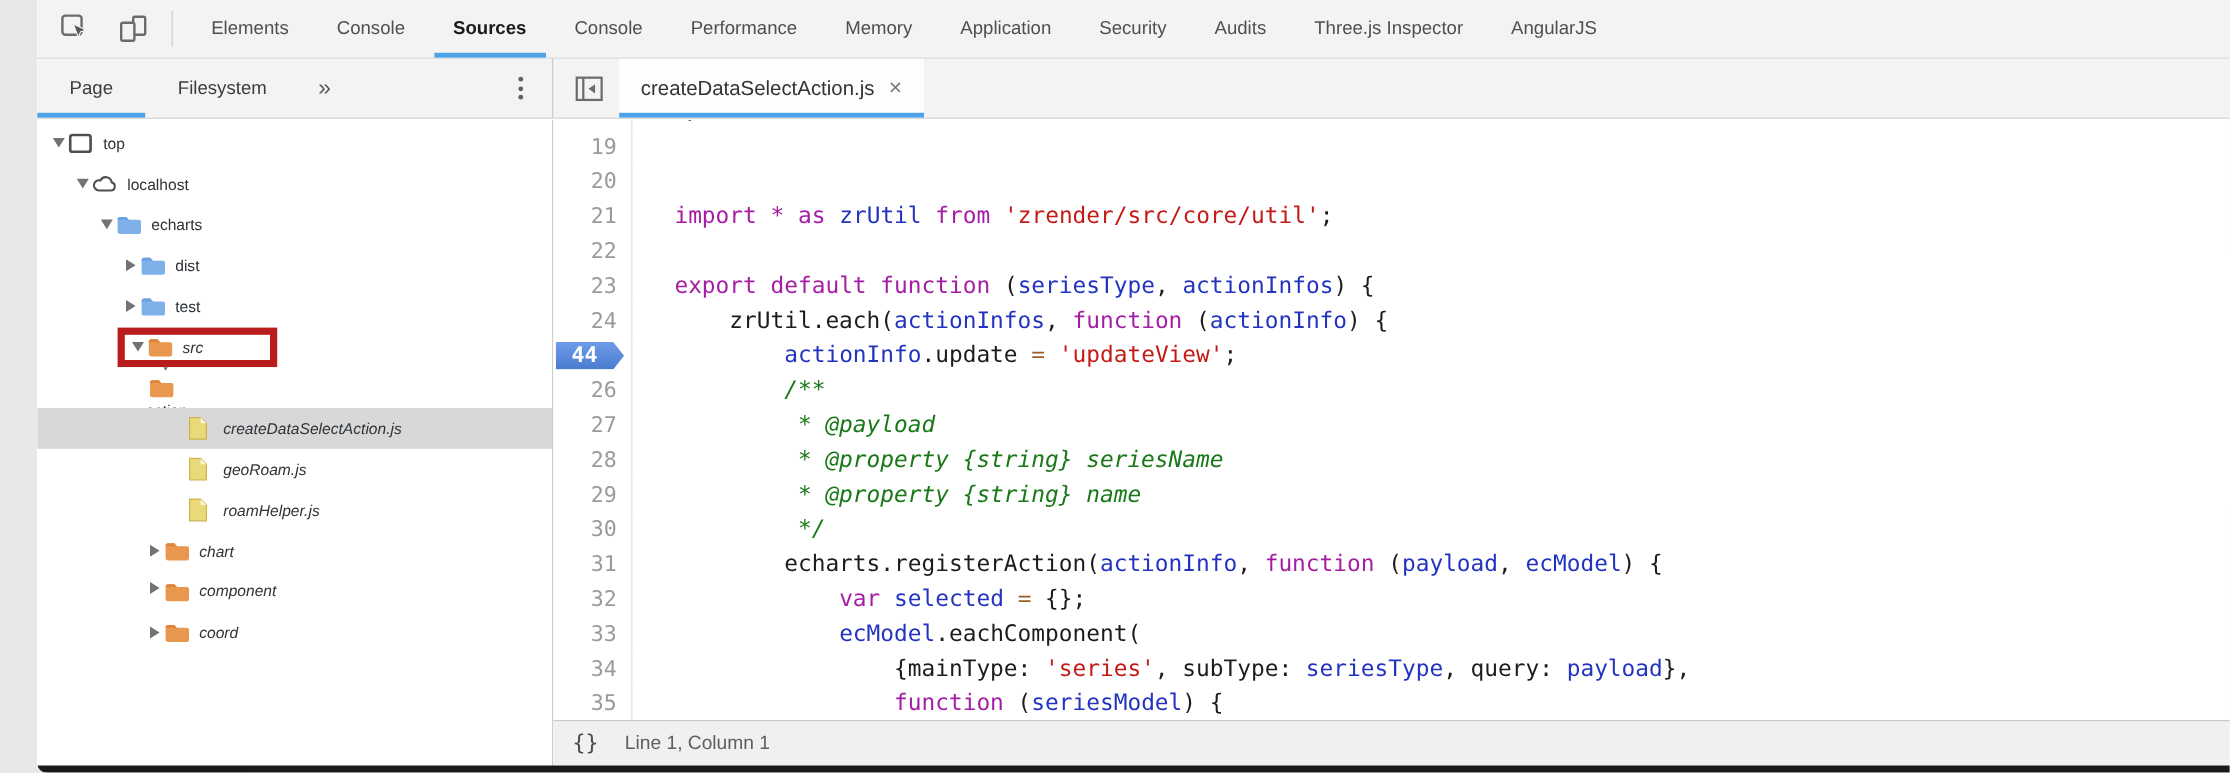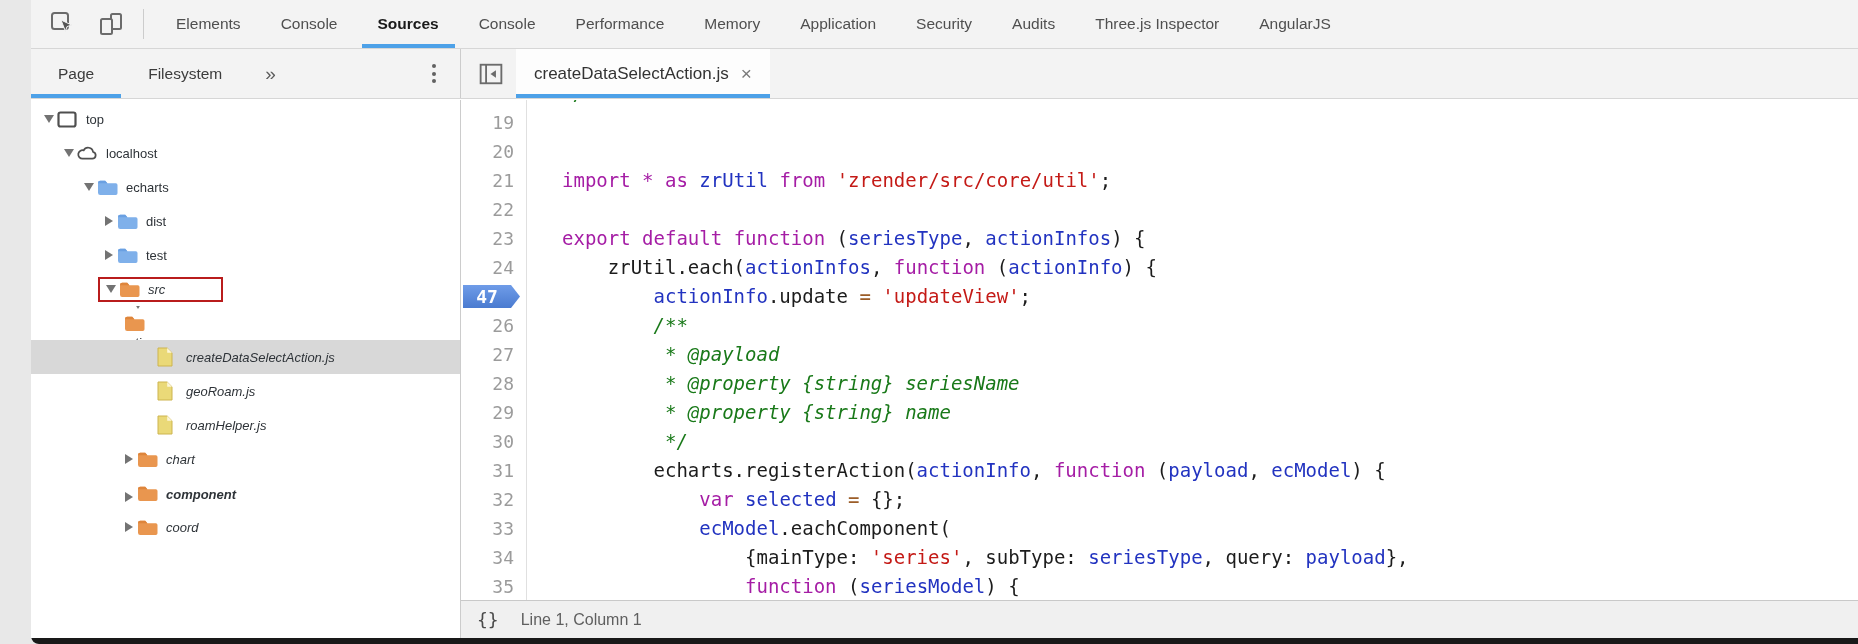--- a/index.html
+++ b/index.html
@@ -67,21 +67,21 @@
     height:34px; display:flex; align-items:center; white-space:nowrap;
     font-size:13px; color:#2e3338; cursor:pointer; overflow:hidden;
   }
   .tree-row.selected { background:#d8d8d8; }
   .tree-row .twisty { width:16px; flex:0 0 16px; display:flex; align-items:center; justify-content:center; }
   .twisty .tri-open { width:0; height:0; border-left:5.5px solid transparent; border-right:5.5px solid transparent; border-top:8px solid #737373; }
   .twisty .tri-closed { width:0; height:0; border-top:5.5px solid transparent; border-bottom:5.5px solid transparent; border-left:8px solid #737373; }
   .tree-ico { width:22px; flex:0 0 22px; display:flex; align-items:center; margin-right:7px; }
   .tree-label.italic { font-style:italic; }
   .anno-box {
-    display:inline-flex; align-items:center; border:2px solid #b91c1c;
+    display:inline-flex; align-items:center; border:6px solid #b91c1c;
     padding:2px 56px 2px 3px; margin-left:-3px;
   }
 
   
   .editor { flex:1; display:flex; flex-direction:column; background:#fff; overflow:hidden; }
   .code-viewport { flex:1; overflow:hidden; position:relative; }
   .code-scroll { margin-top:-21px; }
   .code-row { display:flex; height:29px; line-height:29px; font-family:"DejaVu Sans Mono", monospace;gap:19px; }
   .gutter-cell {
     width:66px; flex:0 0 66px; text-align:right; padding-right:12px;
@@ -319,21 +319,21 @@
             <div class="tree-ico">
               <svg width="21" height="17" viewBox="0 0 21 17">
                 <path d="M1 4 q0-2.2 2.2-2.2 h5 l2.2 2.4 h8.4 q1.7 0 1.7 1.7 v8.4 q0 1.7-1.7 1.7 h-15.6 q-2.2 0-2.2-2.2 z" fill="#e9964f"></path>
                 <path d="M1 4 q0-2.2 2.2-2.2 h5 l2.2 2.4 h-9.4 z" fill="#de853b"></path>
               </svg>
             </div>
             <span class="tree-label italic">chart</span>
           </span>
         </div>
         <div class="tree-row" style="padding-left: 90px;">
-          <span style="display: inline-flex; align-items: flex-end; font-weight: bold;">
+          <span style="display: inline-flex; align-items: flex-start;">
             <div class="twisty">
               <span class="tri-closed"></span>
             </div>
             <div class="tree-ico">
               <svg width="21" height="17" viewBox="0 0 21 17">
                 <path d="M1 4 q0-2.2 2.2-2.2 h5 l2.2 2.4 h8.4 q1.7 0 1.7 1.7 v8.4 q0 1.7-1.7 1.7 h-15.6 q-2.2 0-2.2-2.2 z" fill="#e9964f"></path>
                 <path d="M1 4 q0-2.2 2.2-2.2 h5 l2.2 2.4 h-9.4 z" fill="#de853b"></path>
               </svg>
             </div>
             <span class="tree-label italic">component</span>
@@ -379,21 +379,21 @@
             <div class="code-row">
               <div class="gutter-cell">23</div>
               <div class="code-cell"><span class="tk-k">export</span><span class="tk-p"> </span><span class="tk-k">default</span><span class="tk-p"> </span><span class="tk-k">function</span><span class="tk-p"> (</span><span class="tk-v">seriesType</span><span class="tk-p">, </span><span class="tk-v">actionInfos</span><span class="tk-p">) {</span></div>
             </div>
             <div class="code-row">
               <div class="gutter-cell">24</div>
               <div class="code-cell"><span class="tk-p">    zrUtil.each(</span><span class="tk-v">actionInfos</span><span class="tk-p">, </span><span class="tk-k">function</span><span class="tk-p"> (</span><span class="tk-v">actionInfo</span><span class="tk-p">) {</span></div>
             </div>
             <div class="code-row">
               <div class="gutter-cell">
-                <div class="bp-badge">47</div>
+                <div class="bp-badge">44</div>
               </div>
               <div class="code-cell"><span class="tk-p">        </span><span class="tk-v">actionInfo</span><span class="tk-p">.update </span><span class="tk-o">=</span><span class="tk-p"> </span><span class="tk-s">'updateView'</span><span class="tk-p">;</span></div>
             </div>
             <div class="code-row">
               <div class="gutter-cell">26</div>
               <div class="code-cell"><span class="tk-c">        /**</span></div>
             </div>
             <div class="code-row">
               <div class="gutter-cell">27</div>
               <div class="code-cell"><span class="tk-c">         * @payload</span></div>

